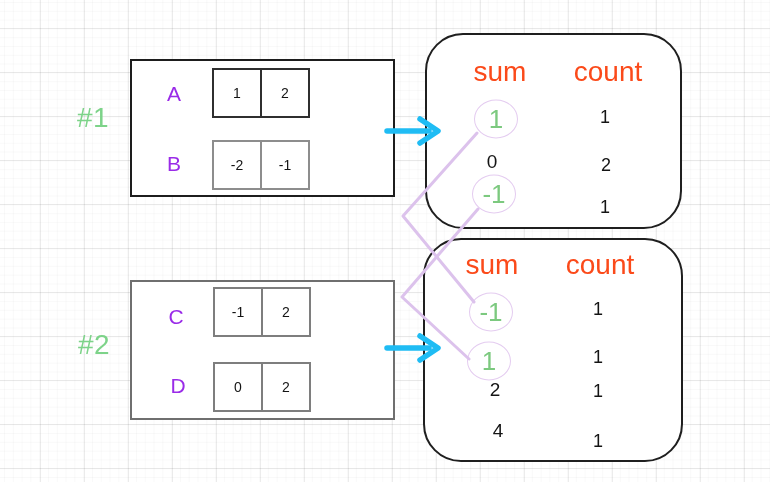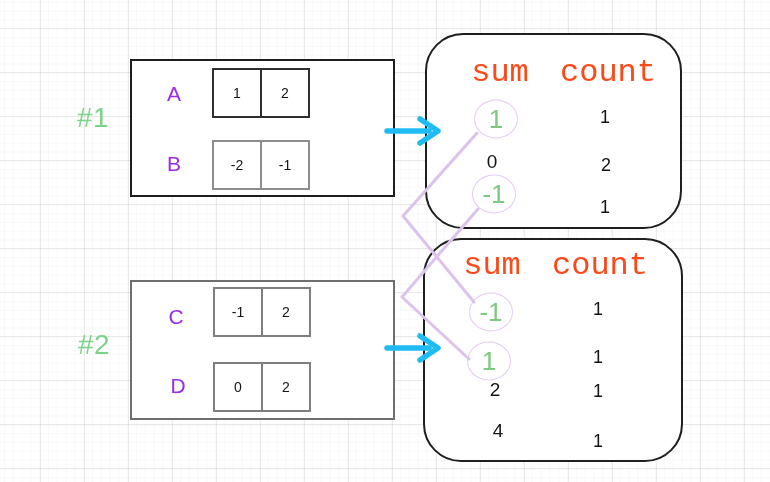--- a/index.html
+++ b/index.html
@@ -23,21 +23,21 @@
   .cell{
     width:50px;height:50px;box-sizing:border-box;border:2px solid var(--bc,#333);
     background:#fff;display:flex;align-items:center;justify-content:center;
     font-size:14px;color:#141414;
   }
   .cell + .cell{margin-left:-2px;}
   .rtable{
     position:absolute;background:#fff;border:2px solid #1f1f1f;border-radius:38px;
     box-sizing:border-box;
   }
-  .thead{color:#FB4A1A;font-size:32px;font-family:Liberation Mono, monospace;}
+  .thead{color:#FB4A1A;font-size:28px;}
   .gsum{color:#7CC97F;font-size:26px;}
   .bsum{color:#141414;font-size:19px;}
   .cnt{color:#141414;font-size:18px;}
   .circ{
     position:absolute;transform:translate(-50%,-50%);
     width:44px;height:39px;border:1.5px solid #E4CCF0;border-radius:50%;
     display:flex;align-items:center;justify-content:center;box-sizing:border-box;
   }
   .overlay{position:absolute;left:0;top:0;pointer-events:none;}
   .lav{fill:none;stroke:#DCC2EC;stroke-width:3;stroke-linecap:round;stroke-linejoin:round;}

